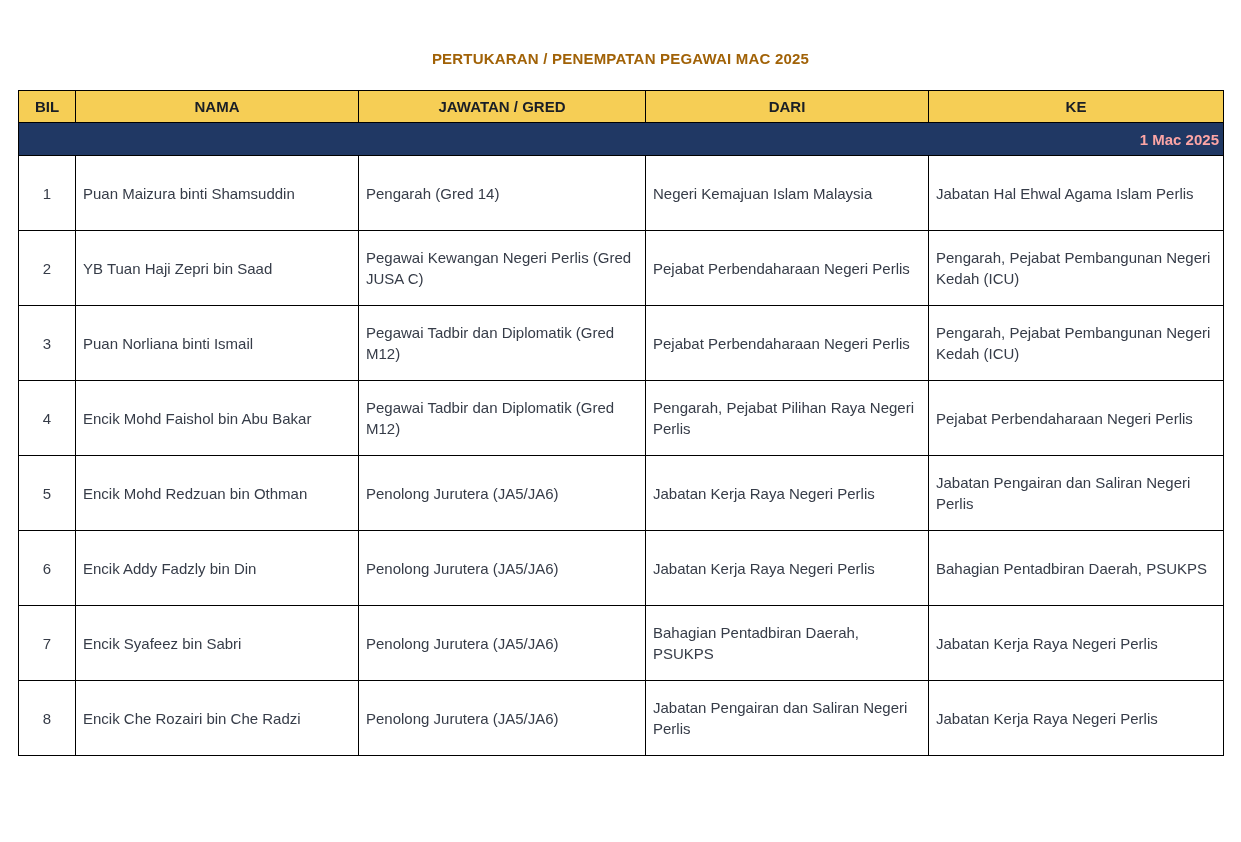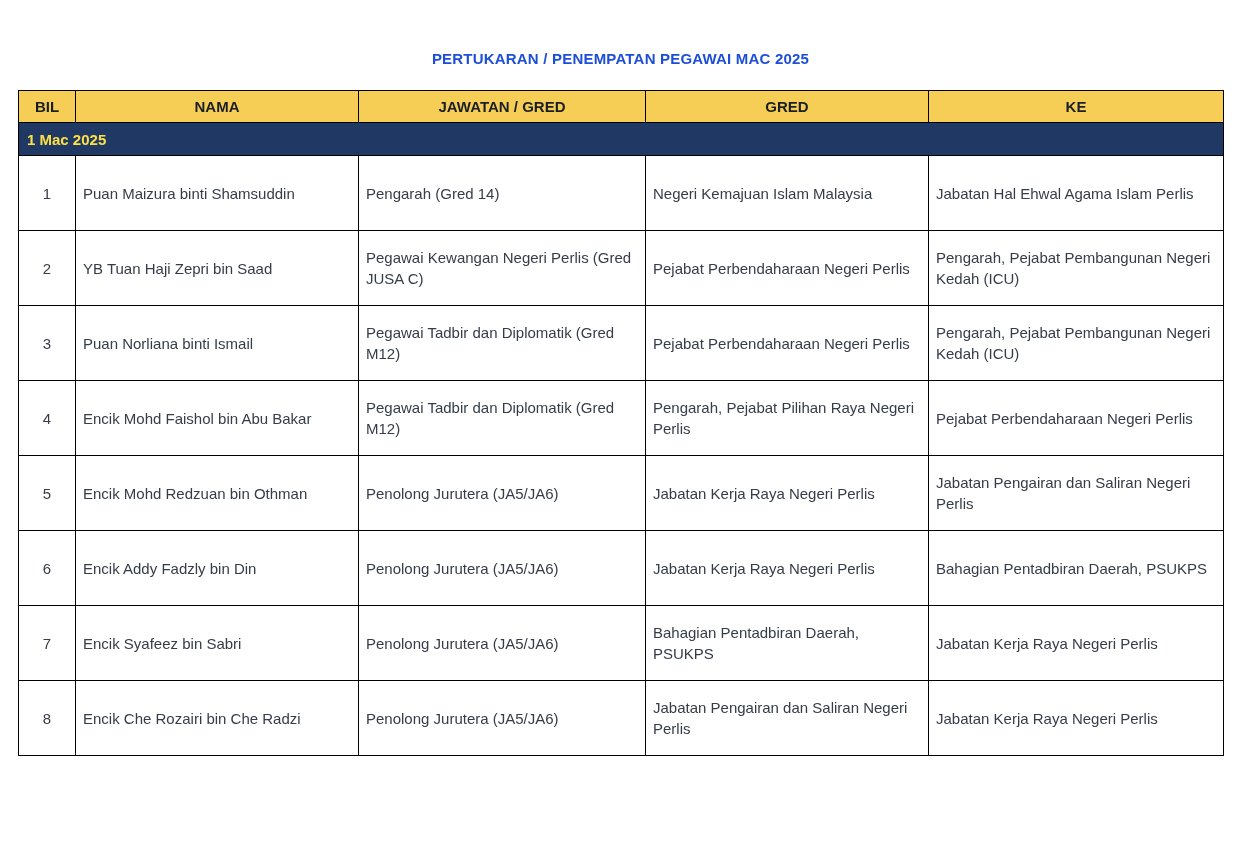--- a/index.html
+++ b/index.html
@@ -12,21 +12,21 @@
     width: 1241px;
     height: 842px;
     background: #ffffff;
     box-sizing: border-box;
     overflow: hidden;
   }
   .doc-title {
     text-align: center;
     font-weight: bold;
     font-size: 15px;
-    color: #1d4ed8;
+    color: #a16207;
     padding-top: 50px;
     margin: 0 0 0 0;
     letter-spacing: 0.2px;
   }
   table.transfer-table {
     border-collapse: collapse;
     table-layout: fixed;
     width: 1205px;
     margin: 23px 18px 0 18px;
   }
@@ -46,25 +46,25 @@
     background: #f6ce55;
     color: #1a1e26;
     font-weight: bold;
     height: 32px;
     text-align: center;
     padding: 2px 0;
     margin-top: 39px;
   }
   tr.section-row td {
     background: #203864;
-    color: #fde047;
+    color: #fca5a5;
     font-weight: bold;
     height: 33px;
     padding: 2px 4px 2px 8px;
-    text-align: left;
+    text-align: right;
   }
   tr.data-row td {
     height: 75px;
     color: #363c48;
     background: #ffffff;
     vertical-align: middle;
     padding: 4px 6px 4px 7px;
     line-height: 1.4;
   }
   tr.data-row td.bil-cell {
@@ -84,21 +84,21 @@
         <col class="c-nama">
         <col class="c-jawatan">
         <col class="c-dari">
         <col class="c-ke">
     </colgroup>
     <thead>
       <tr id="header-row">
           <th>BIL</th>
           <th>NAMA</th>
           <th>JAWATAN / GRED</th>
-          <th>GRED</th>
+          <th>DARI</th>
           <th>KE</th>
         </tr>
     </thead>
     <tbody id="table-body">
   <tr class="section-row">
     <td colspan="5">1 Mac 2025</td>
   </tr>
 
   <tr class="data-row">
     <td class="bil-cell">1</td>

